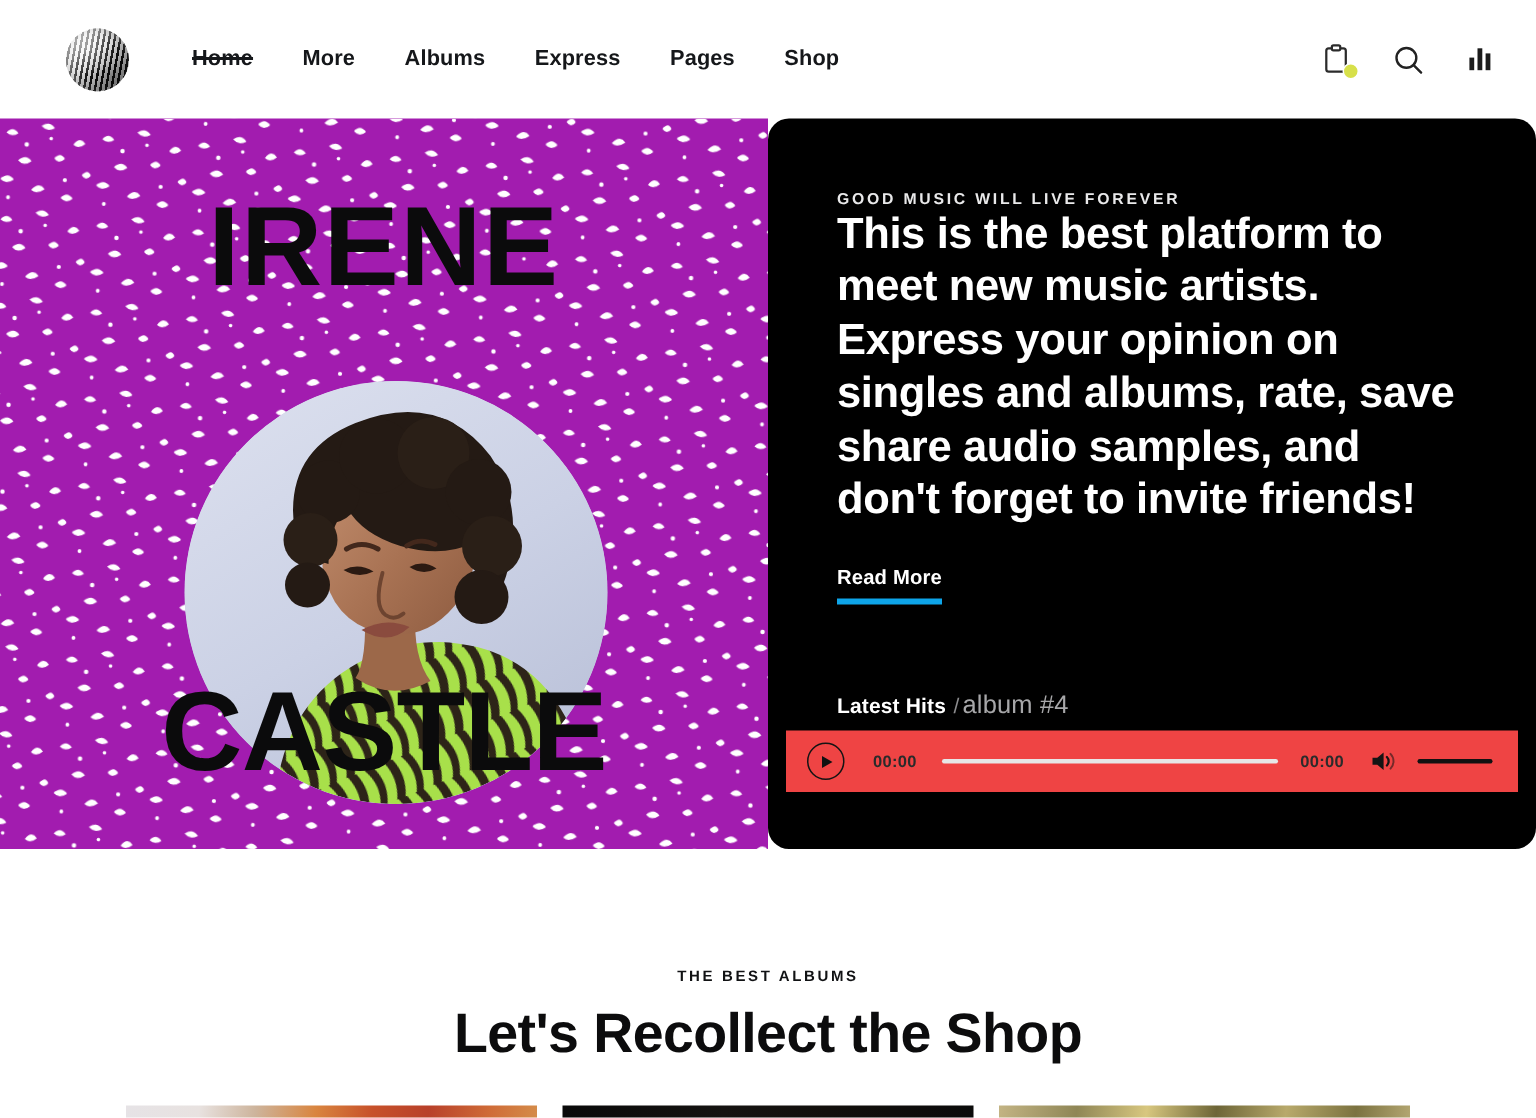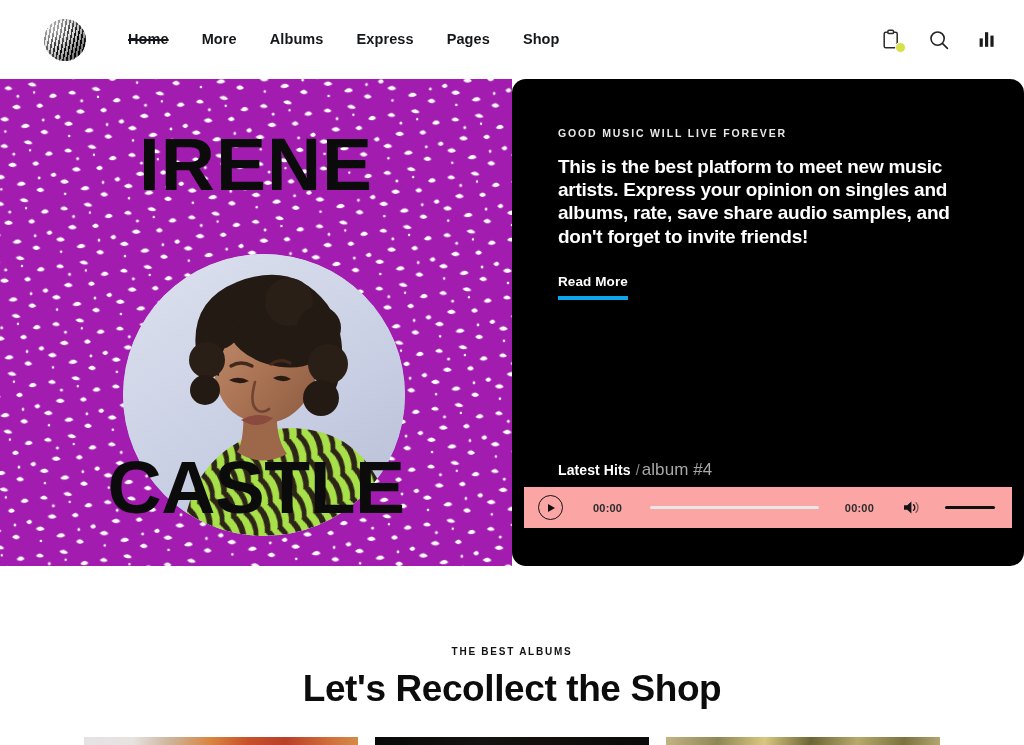--- a/index.html
+++ b/index.html
@@ -152,22 +152,22 @@
 
   .eyebrow {
     font-size: 10.5px;
     font-weight: 700;
     letter-spacing: 1.85px;
     color: #e9e9ea;
     text-transform: uppercase;
   }
 
   .hero-heading {
-    margin-top: 16px;
-    font-size: 19px;
+    margin-top: 0;
+    font-size: 29px;
     font-weight: 700;
     line-height: 1.22;
     color: #ffffff;
     letter-spacing: -0.25px;
     max-width: 425px;
   }
 
   .read-more {
     display: inline-block;
     margin-top: 26px;
@@ -190,25 +190,25 @@
     letter-spacing: 0.1px;
   }
   .player-label .sep { color: #8d8d8f; font-weight: 400; margin: 0 2px 0 5px; }
   .player-label .album { color: #a7a7a9; font-weight: 400; font-size: 17px; }
 
   .player {
     position: absolute;
     left: 558px;          
     top: 408px;
     height: 41px;
-    background: #fca5a5;
+    background: #ef4444;
     display: flex;
     align-items: center;
     padding: 0 17px 0 14px;
-    gap: 14px;
+    gap: 3px;
     text-align: center;
   }
 
   .play-btn {
     width: 25px;
     height: 25px;
     border-radius: 50%;
     border: 1.4px solid #141414;
     display: flex;
     align-items: center;

